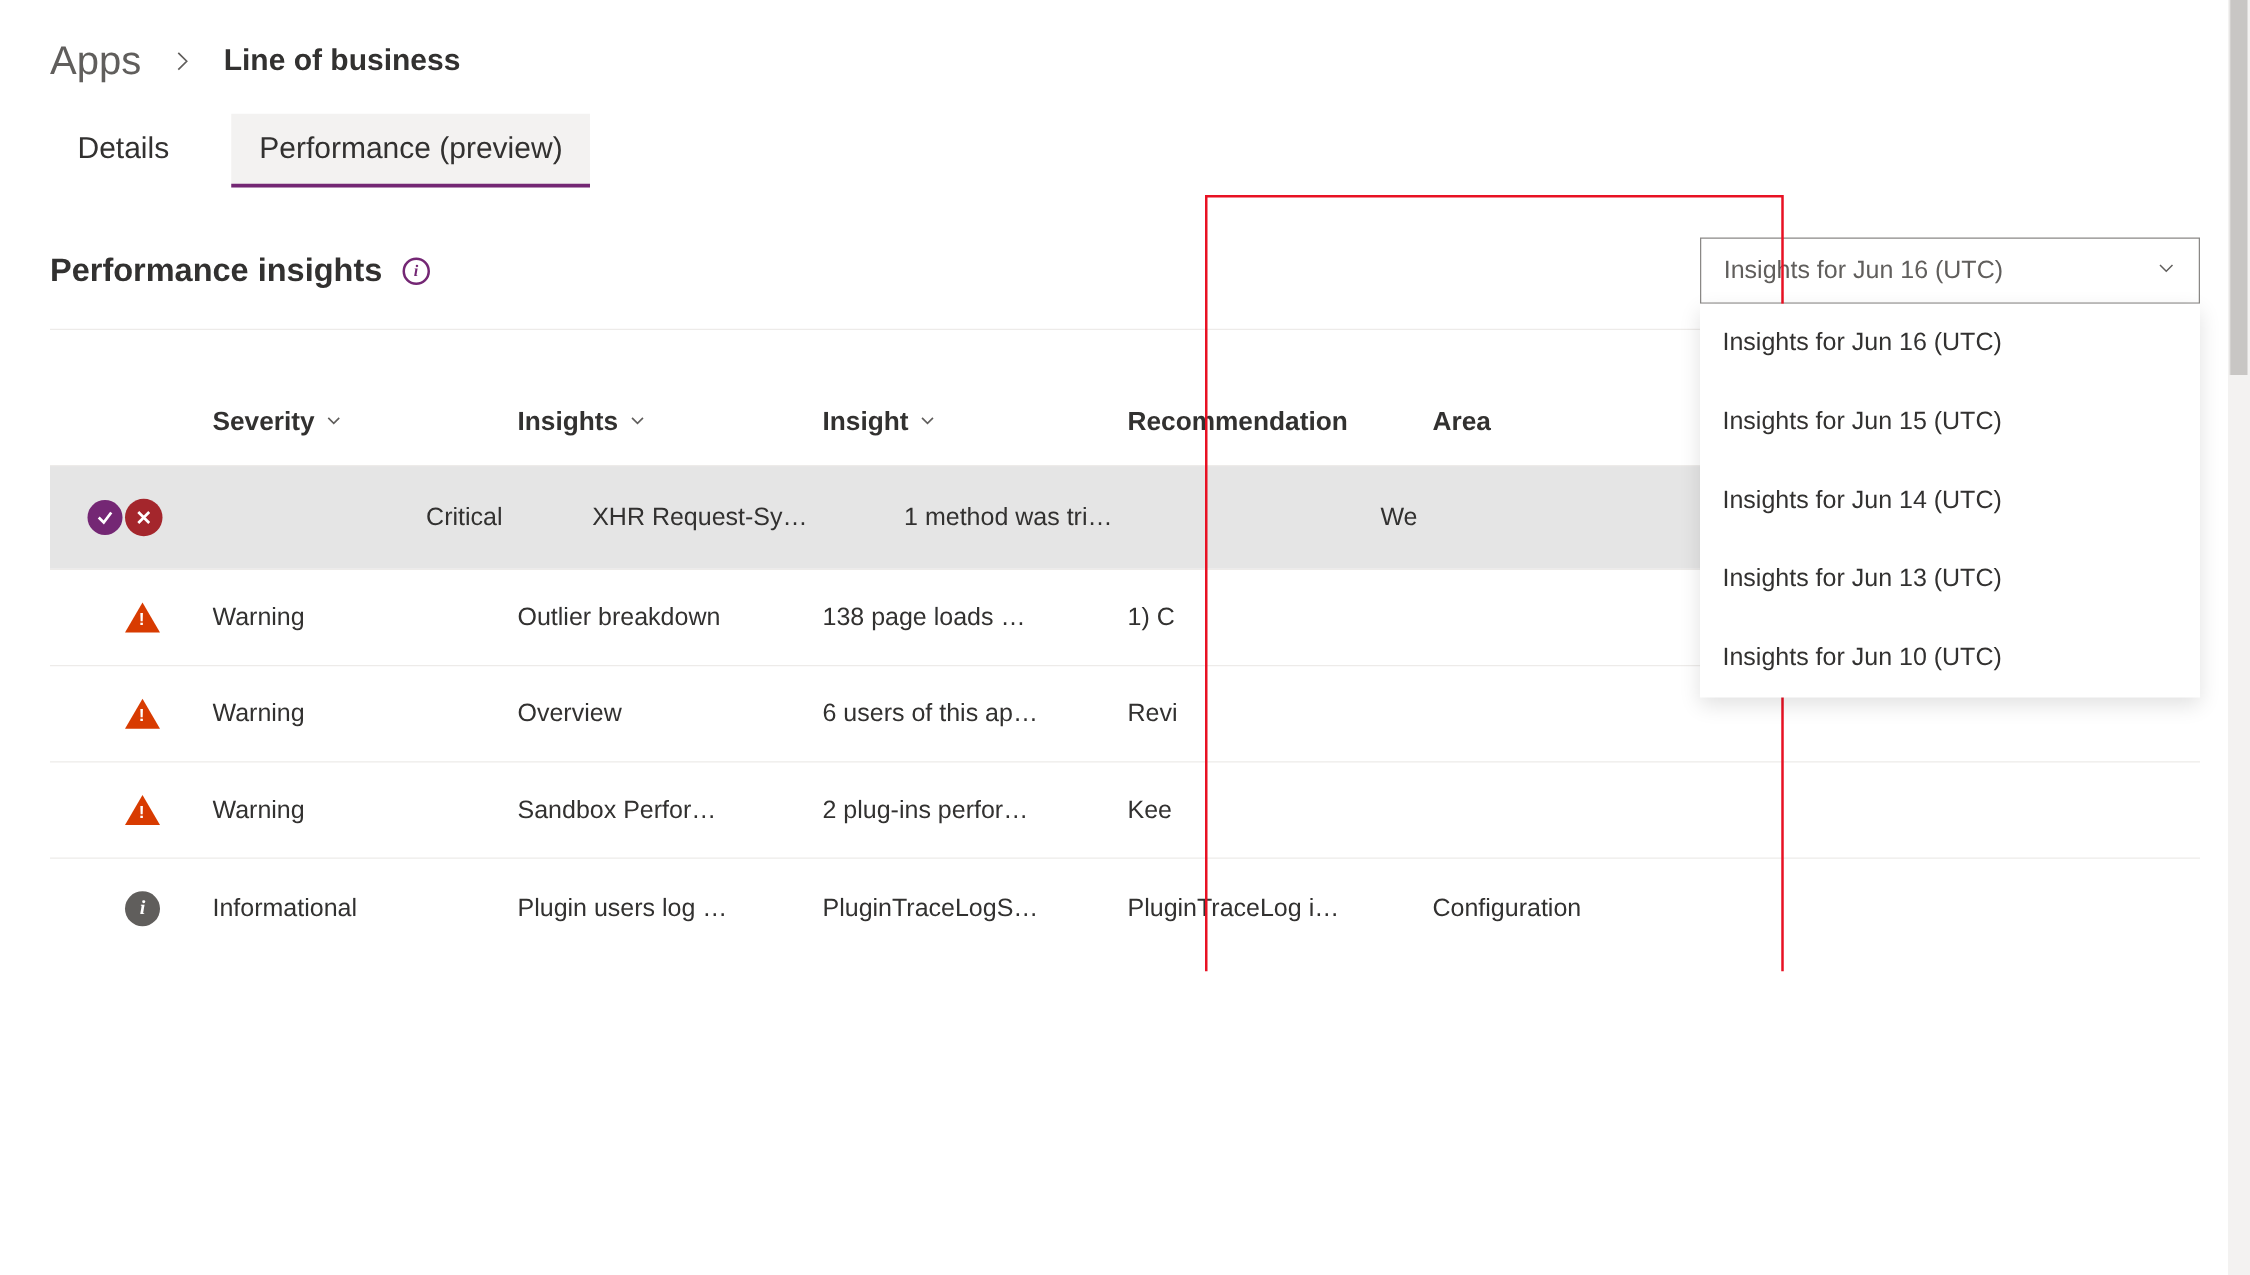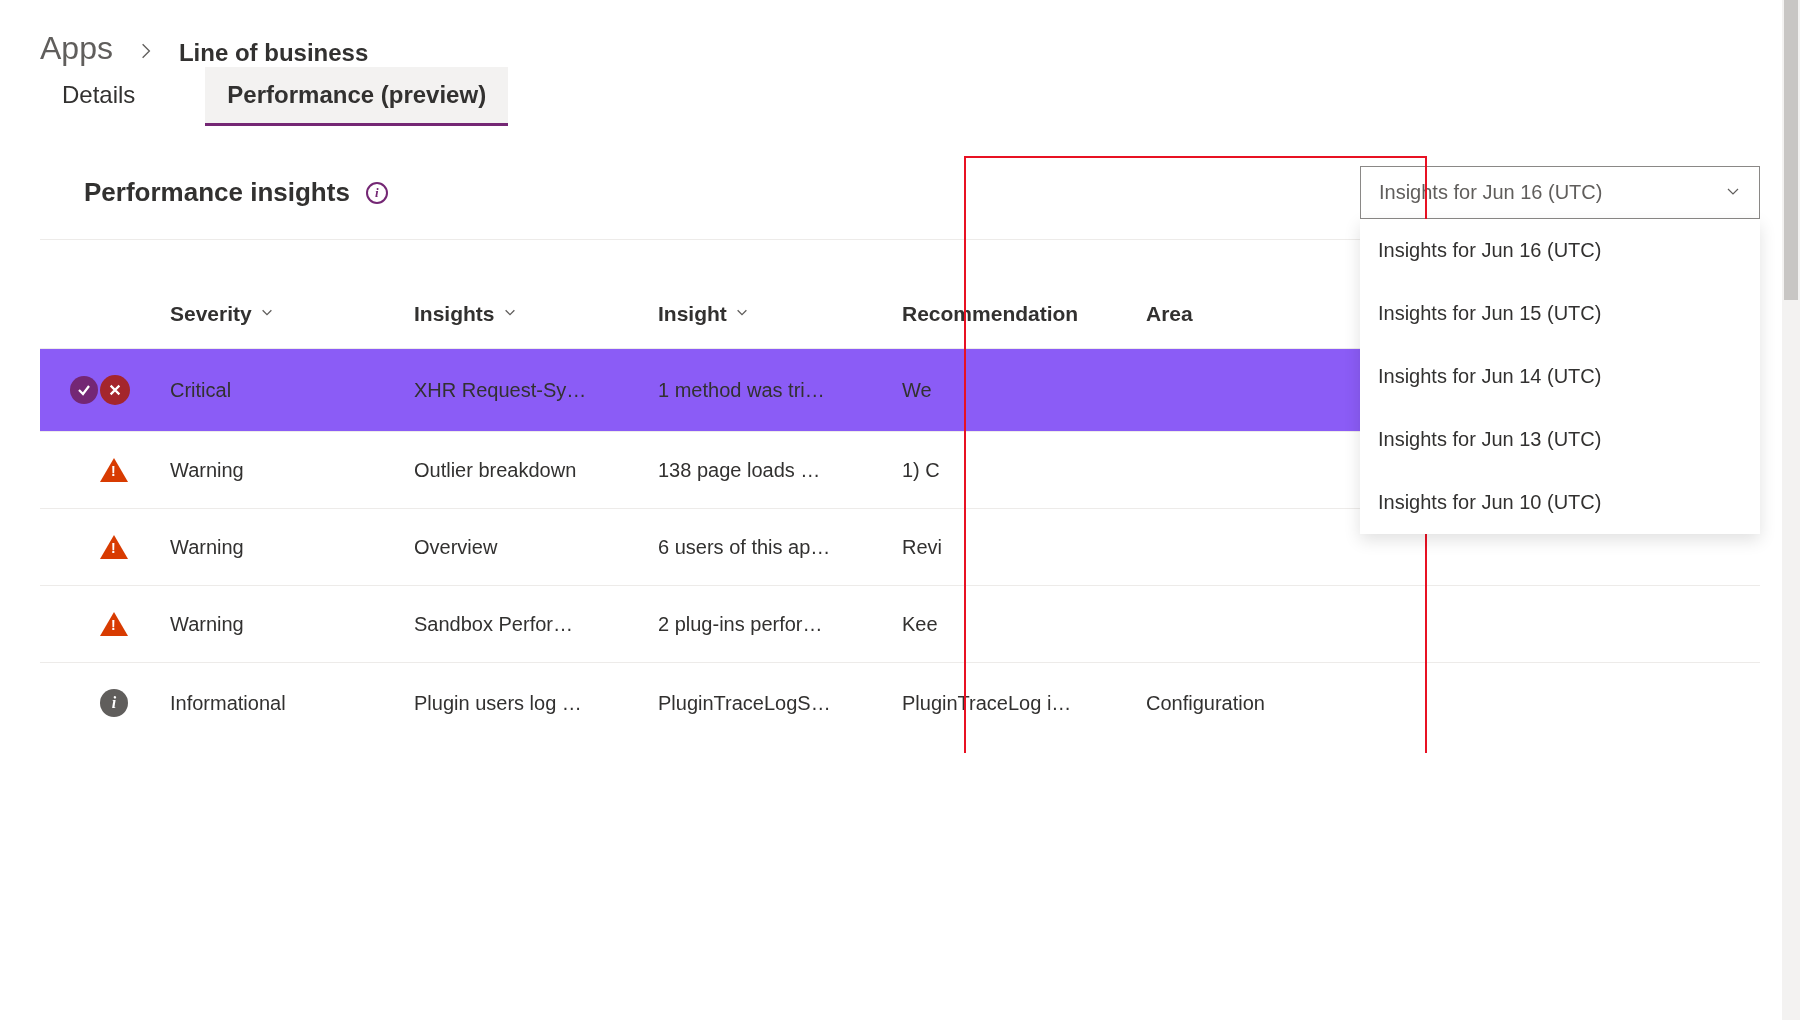--- a/index.html
+++ b/index.html
@@ -12,22 +12,23 @@
       background: #ffffff;
       color: #323130;
       font-size: 14px;
     }
     .page {
       padding: 30px 40px;
       position: relative;
     }
     .breadcrumb {
       display: flex;
-      align-items: flex-end;
+      align-items: center;
       gap: 24px;
+      margin-bottom: 24px;
     }
     .breadcrumb-prev {
       font-size: 32px;
       color: #605e5c;
     }
     .breadcrumb-sep {
       font-size: 28px;
       color: #605e5c;
     }
     .breadcrumb-current {
@@ -40,35 +41,34 @@
       margin-bottom: 40px;
     }
     .tab {
       padding: 14px 22px;
       font-size: 24px;
       color: #323130;
       cursor: pointer;
     }
     .tab.active {
       background: #f3f2f1;
-      font-weight: 700;
+      font-weight: 400;
       border-bottom: 3px solid #742774;
-      margin-left: 48px;
+      margin-left: 28px;
     }
     .section-header {
       display: flex;
       align-items: center;
       justify-content: space-between;
       margin-bottom: 20px;
     }
     .section-title-wrap {
       display: flex;
       align-items: center;
       gap: 16px;
-      margin-left: 44px;
     }
     .section-title {
       font-size: 26px;
       font-weight: 600;
       color: #323130;
     }
     .info-icon {
       width: 22px;
       height: 22px;
       border: 2px solid #742774;
@@ -149,21 +149,22 @@
     }
     .table-row {
       display: flex;
       align-items: center;
       padding: 26px 0;
       border-top: 1px solid #edebe9;
       font-size: 20px;
       color: #323130;
     }
     .table-row.selected {
-      background: #8b5cf6;
+      background: #e5e5e5;
+      text-align: right;
     }
     .cell {
       white-space: nowrap;
       overflow: hidden;
       text-overflow: ellipsis;
       padding-right: 12px;
     }
     .check-circle {
       width: 28px;
       height: 28px;

